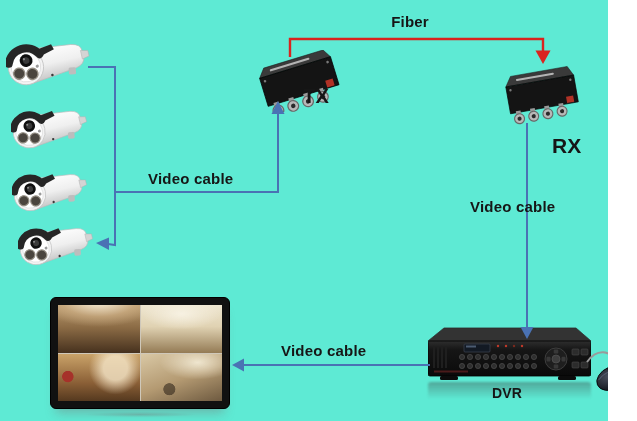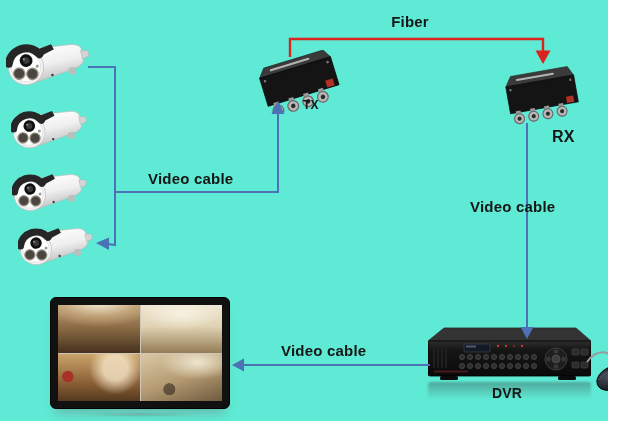--- a/index.html
+++ b/index.html
@@ -101,22 +101,22 @@
     <polygon class="redhead" points="543,64 535.5,50.5 550.5,50.5"></polygon>
 
     <path class="blue" d="M527 123 L527 327"></path>
     <polygon class="bluehead" points="527,339 520.5,327 533.5,327"></polygon>
 
     <path class="blue" d="M430 365 L244 365"></path>
     <polygon class="bluehead" points="232,365 244,358.5 244,371.5"></polygon>
   </svg>
 
   <div class="lbl" style="left:374px;top:13px;width:72px;text-align:center;font-size:15px">Fiber</div>
-  <div class="lbl" style="left:303px;top:98px;font-size:12px">TX</div>
-  <div class="lbl" style="left:552px;top:128px;font-size:16px">RX</div>
+  <div class="lbl" style="left:303px;top:85px;font-size:20px">TX</div>
+  <div class="lbl" style="left:552px;top:134px;font-size:21px">RX</div>
   <div class="lbl" style="left:148px;top:170px;font-size:15px">Video cable</div>
   <div class="lbl" style="left:470px;top:198px;font-size:15px">Video cable</div>
   <div class="lbl" style="left:281px;top:342px;font-size:15px">Video cable</div>
   <div class="lbl" style="left:492px;top:385px;font-size:14px">DVR</div>
 
   <div class="dev" style="left:6px;top:38px;width:88px;height:54px">
     <svg viewBox="0 0 110 66" width="100%" height="100%">
       <g transform="rotate(-13 50 33)">
         <path d="M26 8 L86 15 Q98 17 98 26 L98 33 Q98 43 86 45 L26 52 Z" fill="url(#g-cam)" stroke="#b9b9b9" stroke-width="0.8"></path>
         <path d="M96 25 L105 27 L105 34 L96 36 Z" fill="#d4d4d4" stroke="#b0b0b0" stroke-width="0.6"></path>

